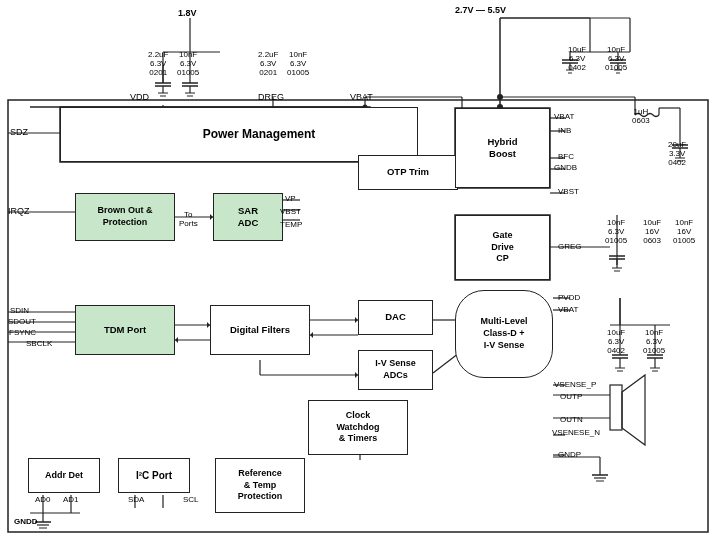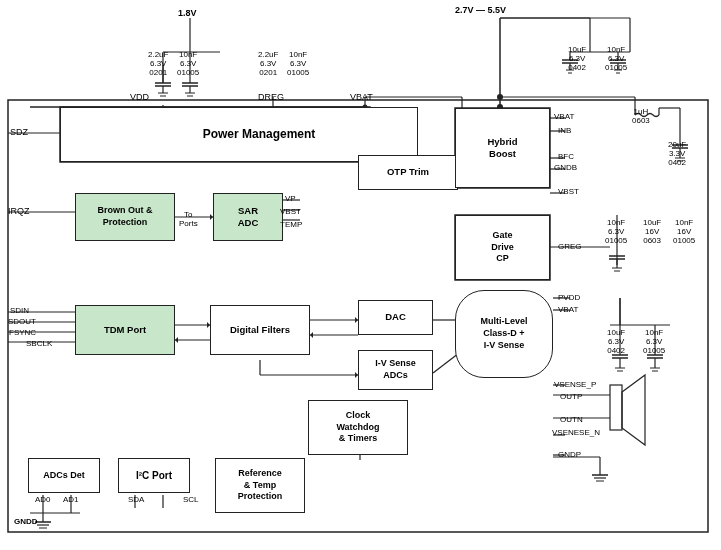--- a/index.html
+++ b/index.html
@@ -297,21 +297,21 @@
   <div class="box" style="left:308px; top:400px; width:100px; height:55px; font-size:9px;">
     <span>Clock<br>Watchdog<br>&amp; Timers</span>
   </div>
 
   <div class="box" style="left:215px; top:458px; width:90px; height:55px; font-size:9px;">
     <span>Reference<br>&amp; Temp<br>Protection</span>
   </div>
 
 
   <div class="box" style="left:28px; top:458px; width:72px; height:35px; font-size:9px;">
-    <span>ADCs Det</span>
+    <span>Addr Det</span>
   </div>
 
   <div class="box" style="left:118px; top:458px; width:72px; height:35px; font-size:10px;">
     <span>I²C Port</span>
   </div>
 
   <div class="label bold" style="left:178px; top:8px;">1.8V</div>
 
   <div class="label bold" style="left:455px; top:5px;">2.7V — 5.5V</div>
 

